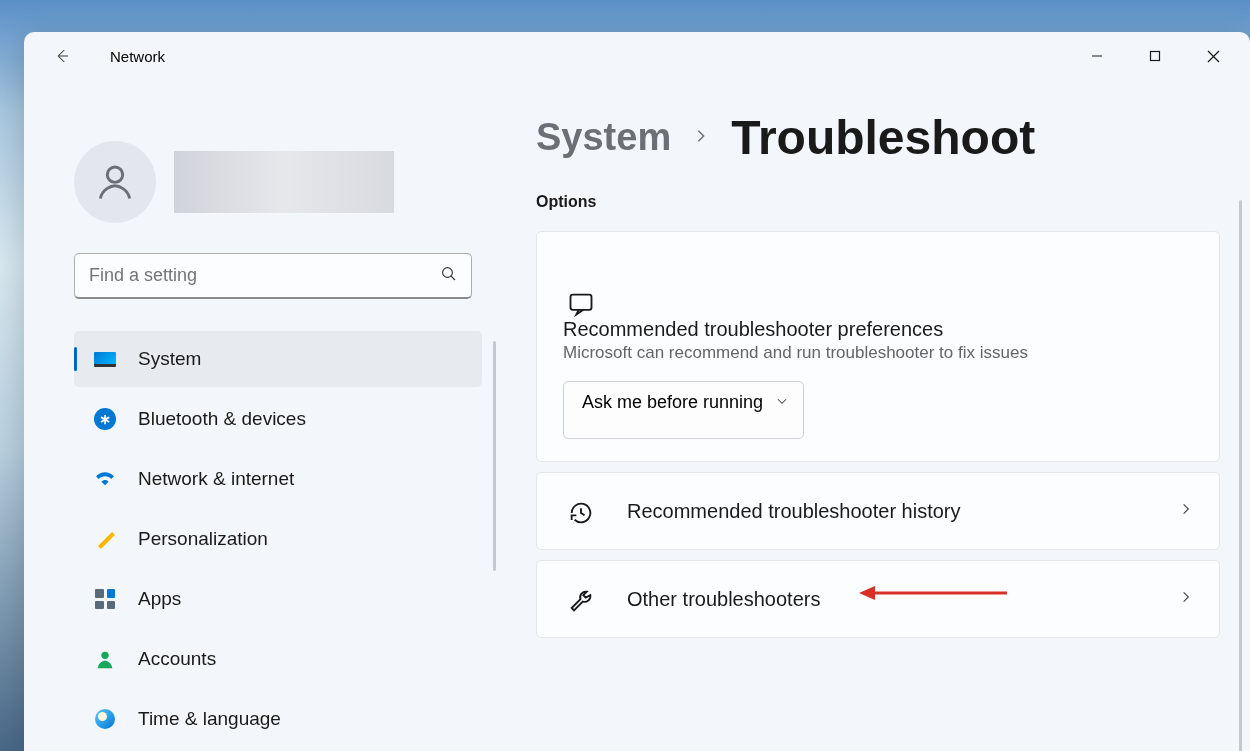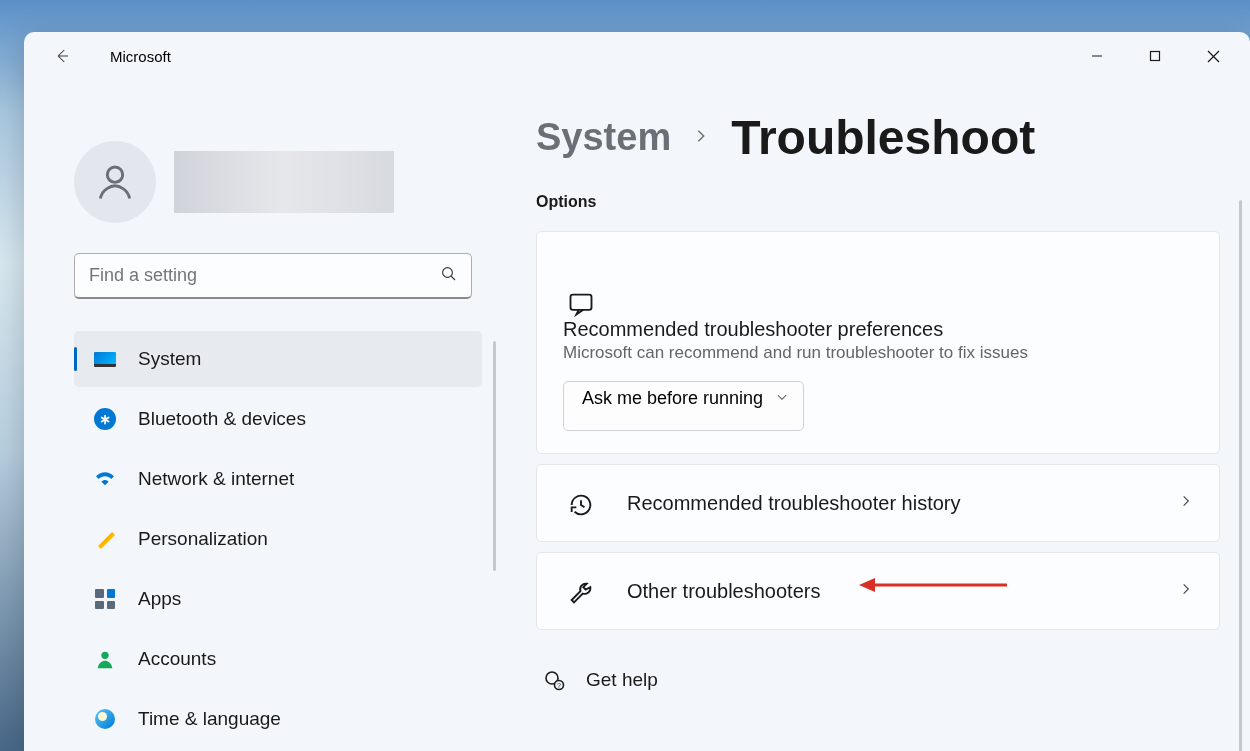--- a/index.html
+++ b/index.html
@@ -230,21 +230,21 @@
   margin-top: 2px;
 }
 .card .chev {
   margin-left: 10px;
 }
 
 .select-box {
   margin-top: 18px;
   display: inline-flex;
   align-items: center;
-  height: 50px;
+  height: 58px;
   padding: 0 40px 16px 18px;
   border: 1px solid #cfd1d6;
   border-radius: 5px;
   background: #fdfdfe;
   font-size: 18px;
   position: relative;
   cursor: pointer;
 }
 .select-box .chev-d {
   position: absolute;
@@ -291,21 +291,21 @@
 
 <div class="window">
 
   <div class="titlebar">
     <div class="back">
       <svg width="18" height="18" viewBox="0 0 24 24">
           <path d="M15 4l-8 8 8 8" fill="none" stroke="#3a3a3a" stroke-width="1.4"></path>
           <path d="M7 12h13" fill="none" stroke="#3a3a3a" stroke-width="1.4"></path>
         </svg>
     </div>
-    <div class="app-title">Microsoft</div>
+    <div class="app-title">Network</div>
     <div class="spacer"></div>
     <div class="winctl">
       <svg width="12" height="12">
           <line x1="1" y1="6" x2="11" y2="6" stroke="#1a1a1a" stroke-width="1.2"></line>
         </svg>
     </div>
     <div class="winctl">
       <svg width="12" height="12">
           <rect x="1.5" y="1.5" width="9" height="9" fill="none" stroke="#1a1a1a" stroke-width="1.2"></rect>
         </svg>
@@ -465,28 +465,17 @@
               <path d="M8 4l8 8-8 8" fill="none" stroke="#4a4a4a" stroke-width="2"></path>
             </svg>
         </span>
         <svg class="arrow-annot" style="left:320px;top:22px" width="155" height="20" viewBox="0 0 155 20">
           <line x1="150" y1="10" x2="15" y2="10" stroke="#d93025" stroke-width="3"></line>
           <polygon points="2,10 18,3 18,17" fill="#d93025"></polygon>
         </svg>
       </div>
 
       <div class="links">
-        <div class="link-row">
-          <span class="link-ico">
-            <svg width="24" height="24" viewBox="0 0 24 24">
-                <circle cx="10" cy="10" r="6" fill="none" stroke="#1a1a1a" stroke-width="1.6"></circle>
-                <path d="M14.5 14.5L20 20" stroke="#1a1a1a" stroke-width="1.6"></path>
-                <circle cx="17" cy="17" r="4.5" fill="#f3f6fb" stroke="#1a1a1a" stroke-width="1.6"></circle>
-                <text x="17" y="20" text-anchor="middle" font-size="7" fill="#1a1a1a">?</text>
-              </svg>
-          </span>
-          <span class="link-text">Get help</span>
-        </div>
       </div>
 
     </div>
   </div>
 </div>
 
 </body></html>

